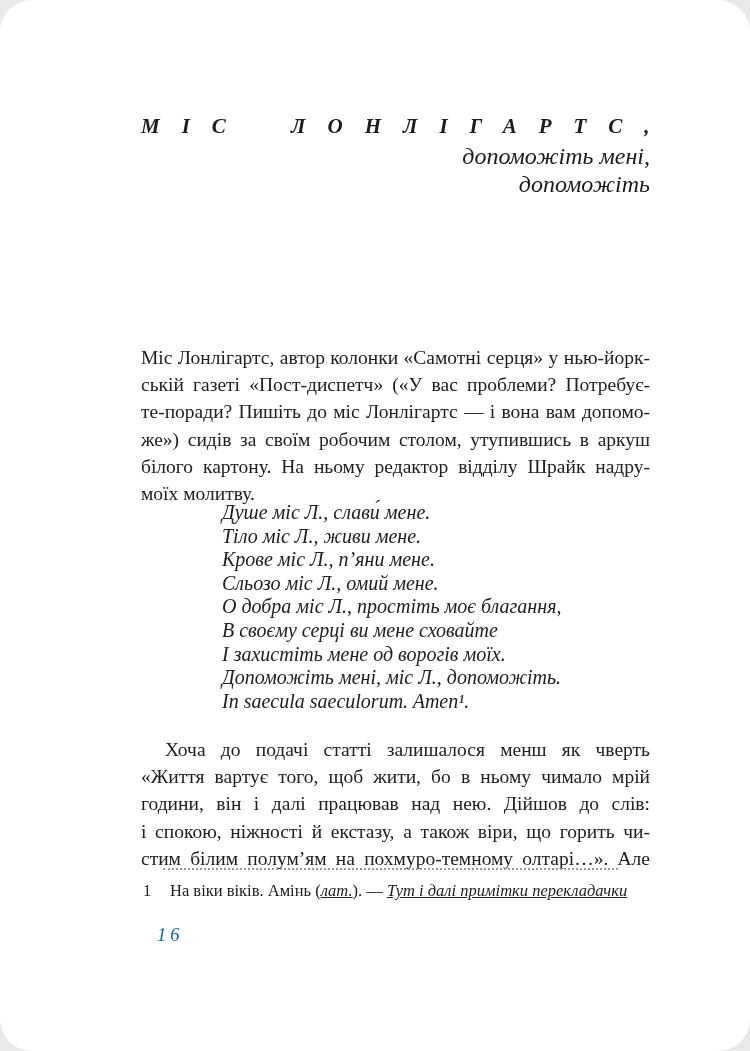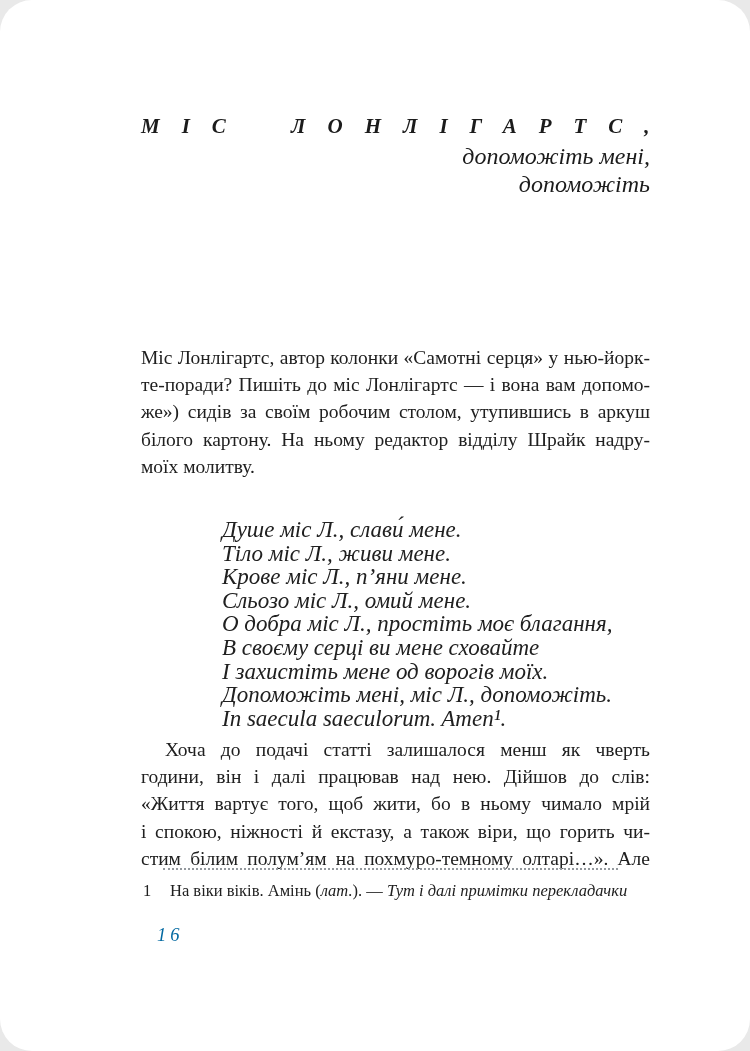--- a/index.html
+++ b/index.html
@@ -52,25 +52,25 @@
     text-align: justify;
     text-align-last: justify;
     white-space: normal;
   }
   .par1 { top: 344px; }
   .par1 .tline:last-child { text-align-last: left; }
   .par2 { top: 736px; }
   .par2 .tline:first-child { text-indent: 24px; }
   .prayer {
     position: absolute;
-    top: 518px;
+    top: 501px;
     left: 222px;
     width: 430px;
     font-style: italic;
-    font-size: 23px;
+    font-size: 20px;
     line-height: 23.6px;
   }
   .footnote-rule {
     position: absolute;
     top: 868px;
     left: 163px;
     width: 455px;
     height: 0;
     border-top: 2px dotted #94999e;
   }
@@ -84,21 +84,21 @@
   }
   .footnote .marker {
     position: absolute;
     left: 0;
     top: 0;
   }
   .footnote .fn-text {
     display: block;
     margin-left: 27px;
   }
-  .footnote .it { font-style: italic; }
+  .footnote .it { font-style: italic; text-decoration: underline; }
   .page-number {
     position: absolute;
     top: 925px;
     left: 157px;
     font-style: italic;
     font-size: 18.5px;
     letter-spacing: 4px;
     color: #0369a1;
   }
 </style>
@@ -109,42 +109,43 @@
 
   <h1 class="chapter-title">МІС ЛОНЛІГАРТС,</h1>
 
   <div class="chapter-subtitle">
       <div class="tline">допоможіть мені,</div>
       <div class="tline">допоможіть</div>
     </div>
 
   <div class="body-par par1">
       <div class="tline">Міс Лонлігартс, автор колонки «Самотні серця» у нью-йорк-</div>
+      <div class="tline">ській газеті «Пост-диспетч» («У вас проблеми? Потребує-</div>
       <div class="tline">те-поради? Пишіть до міс Лонлігартс — і вона вам допомо-</div>
       <div class="tline">же») сидів за своїм робочим столом, утупившись в аркуш</div>
       <div class="tline">білого картону. На ньому редактор відділу Шрайк надру-</div>
       <div class="tline">моїх молитву.</div>
     </div>
 
   <div class="prayer">
       <div class="tline">Душе міс Л., слави́ мене.</div>
       <div class="tline">Тіло міс Л., живи мене.</div>
       <div class="tline">Крове міс Л., п’яни мене.</div>
       <div class="tline">Сльозо міс Л., омий мене.</div>
       <div class="tline">О добра міс Л., простіть моє благання,</div>
       <div class="tline">В своєму серці ви мене сховайте</div>
       <div class="tline">І захистіть мене од ворогів моїх.</div>
       <div class="tline">Допоможіть мені, міс Л., допоможіть.</div>
       <div class="tline">In saecula saeculorum. Amen¹.</div>
     </div>
 
   <div class="body-par par2">
       <div class="tline">Хоча до подачі статті залишалося менш як чверть</div>
+      <div class="tline">«Життя вартує того, щоб жити, бо в ньому чимало мрій</div>
       <div class="tline">години, він і далі працював над нею. Дійшов до слів:</div>
-      <div class="tline">«Життя вартує того, щоб жити, бо в ньому чимало мрій</div>
       <div class="tline">і спокою, ніжності й екстазу, а також віри, що горить чи-</div>
       <div class="tline">стим білим полум’ям на похмуро-темному олтарі…». Але</div>
     </div>
 
   <div class="footnote-rule"></div>
 
   <div class="footnote">
     <span class="marker">1</span>
     <span class="fn-text"><span>На віки віків. Амінь (</span><span class="it">лат.</span><span>). — </span><span class="it">Тут і далі примітки перекладачки</span></span>
   </div>

